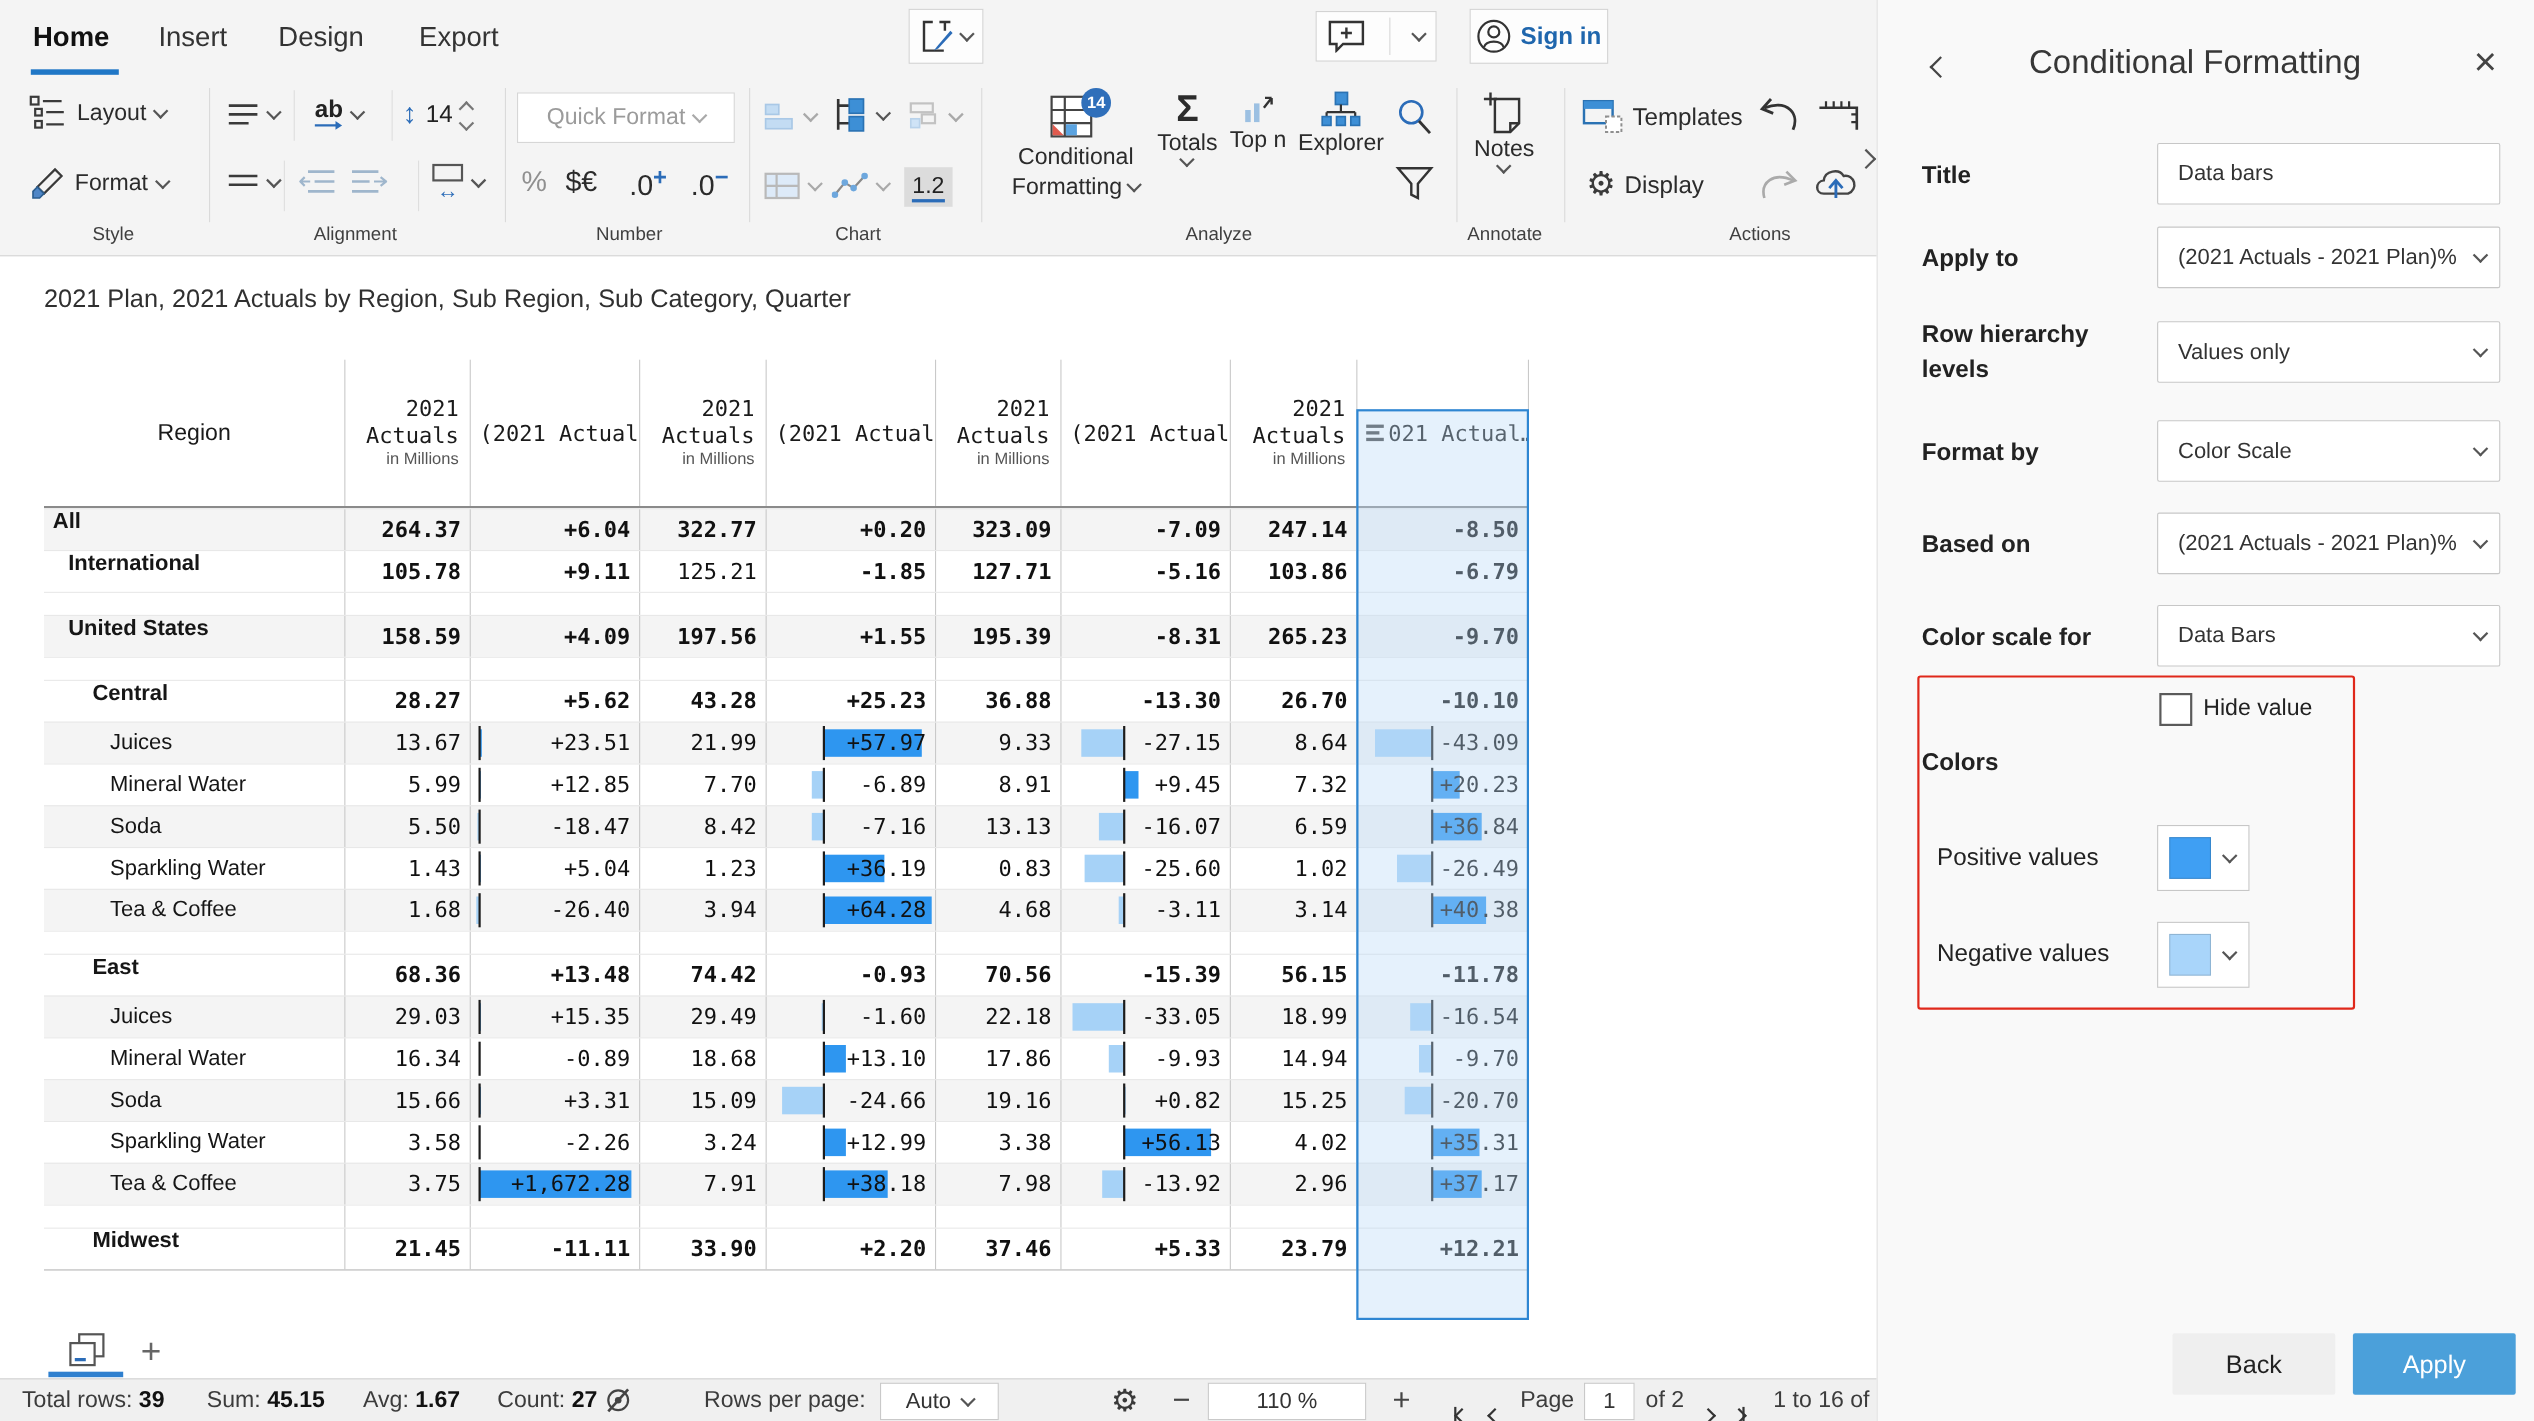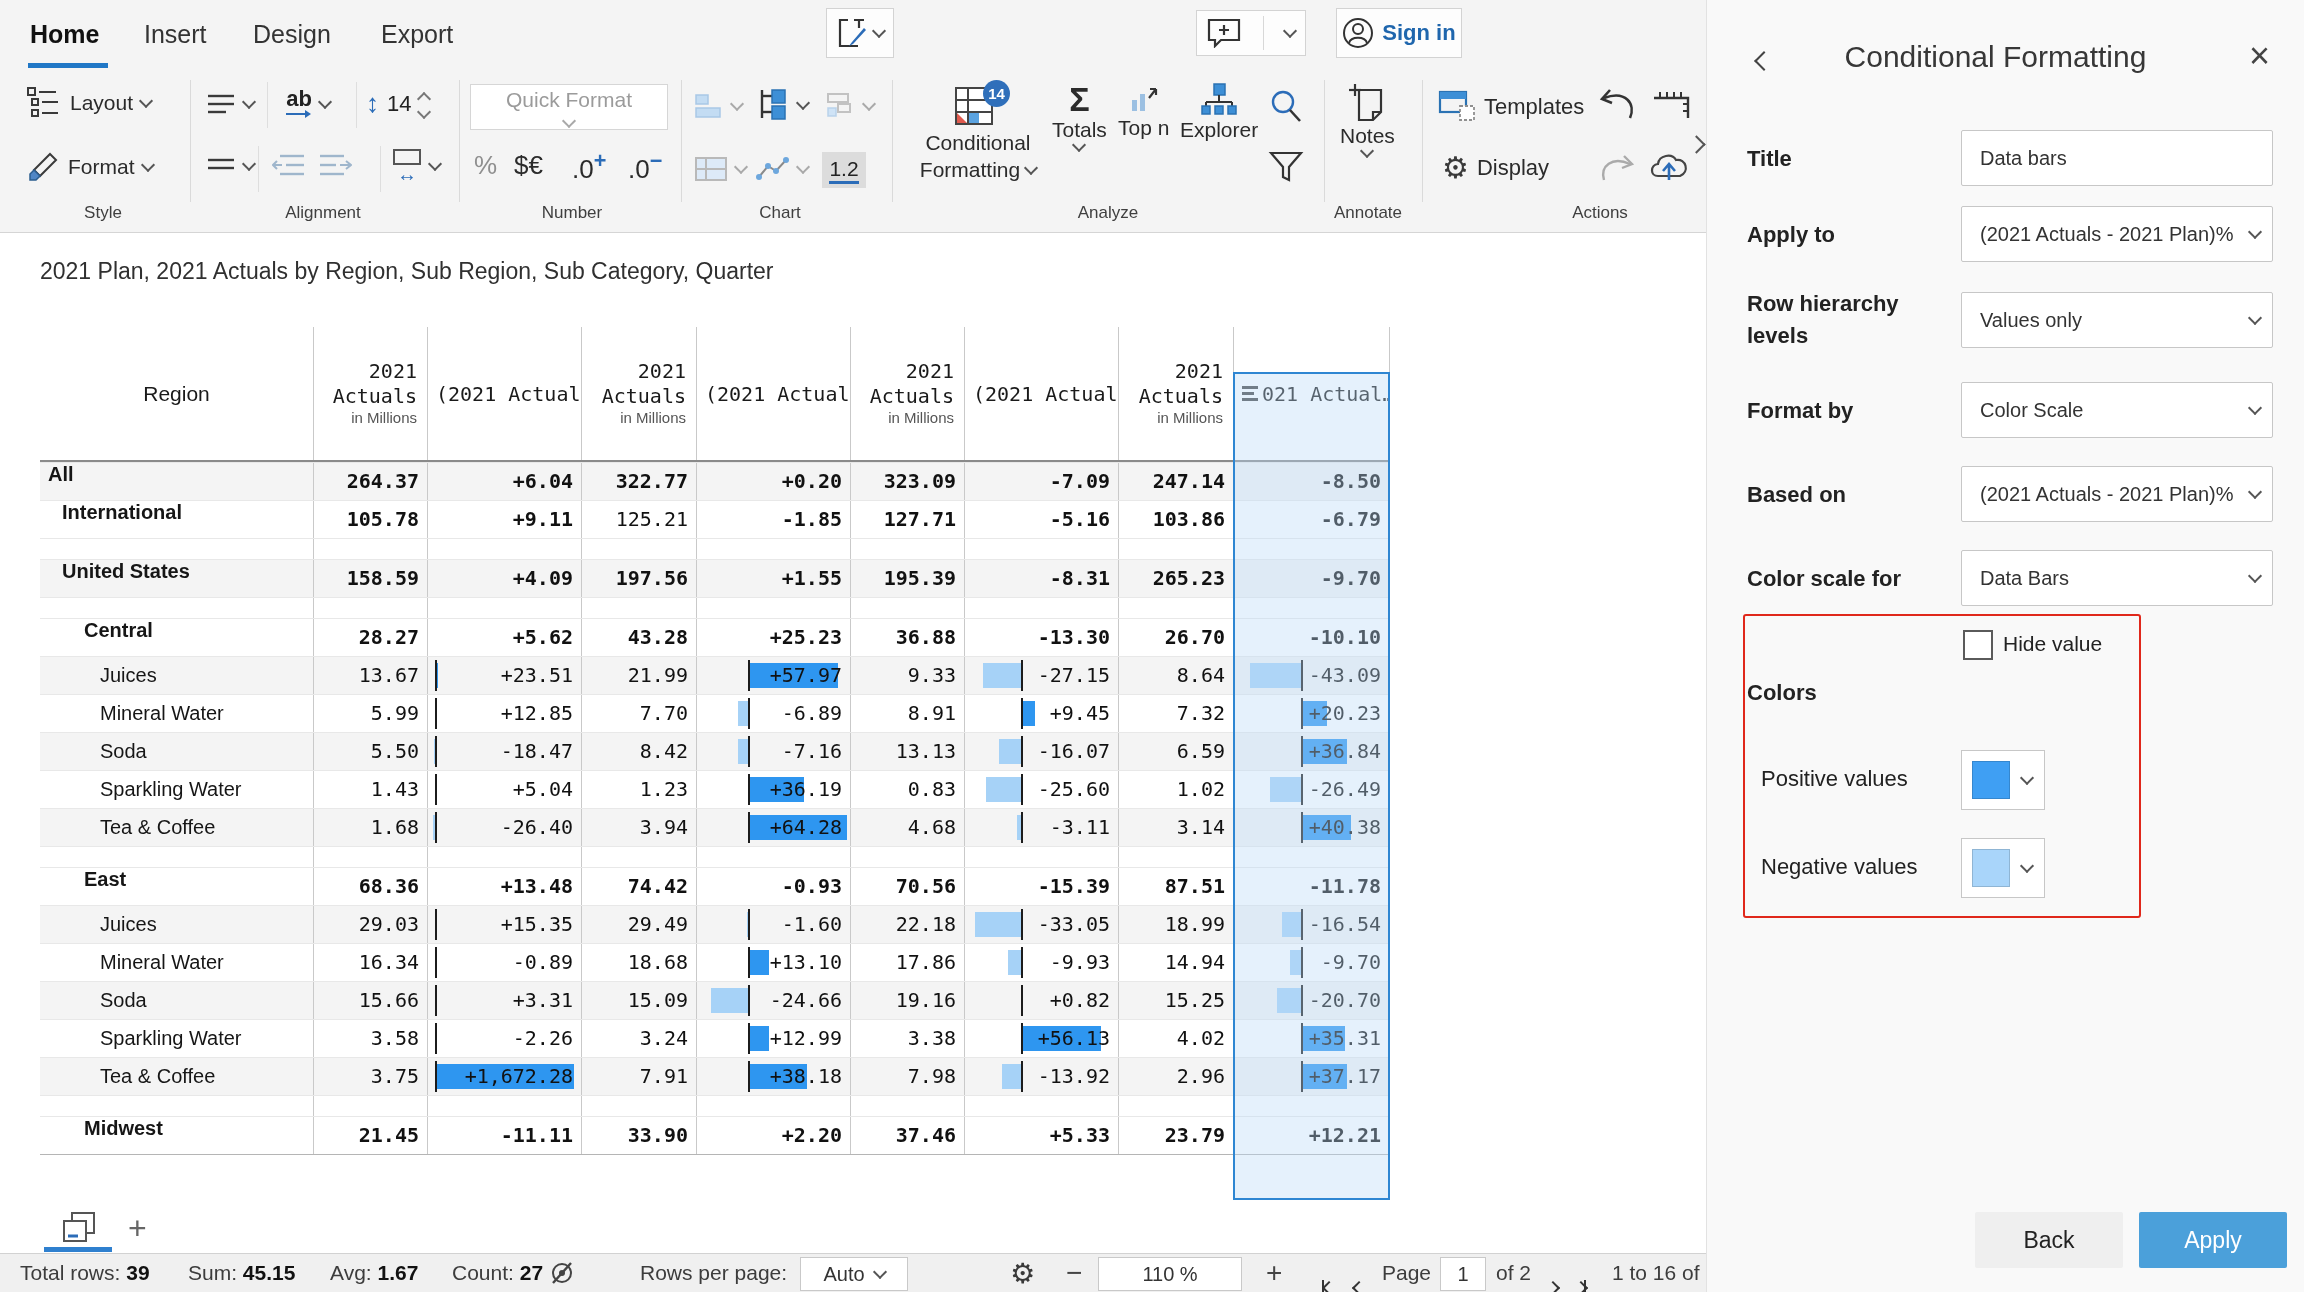--- a/index.html
+++ b/index.html
@@ -15,21 +15,21 @@
   .sdiv{position:absolute;height:46px;width:1px;background:#dedede;}
   .glabel{position:absolute;top:203px;font-size:17px;color:#3f3f3f;transform:translateX(-50%);white-space:nowrap;}
   .rbtn{position:absolute;display:flex;align-items:center;gap:8px;font-size:21px;color:#2b2b2b;cursor:pointer;white-space:nowrap;}
   .rcol{position:absolute;display:flex;flex-direction:column;align-items:center;gap:2px;font-size:21px;color:#2b2b2b;cursor:pointer;}
   .chev{display:inline-block;width:8px;height:8px;border-right:2px solid #555;border-bottom:2px solid #555;
         transform:rotate(45deg);margin-top:-4px;flex:0 0 auto;}
   .chev.gray{border-color:#a9a9a9;}
   .chev.r{transform:rotate(-45deg);}
   .chev.l{transform:rotate(135deg);}
   .chev.u{transform:rotate(-135deg);margin-top:4px;}
-  .whitebox{background:#fff;border:1px solid #d6d6d6;flex-direction:column;}
+  .whitebox{background:#fff;border:1px solid #d6d6d6;}
   .topbtn{position:absolute;display:flex;align-items:center;justify-content:center;background:#fdfdfd;border:1px solid #d3d3d3;cursor:pointer;}
   
   .title{position:absolute;left:40px;top:258px;font-size:23px;color:#303030;}
   .table-wrap{position:absolute;left:40px;top:327px;width:1350px;}
   .trow{display:grid;}
   .hcell1{font-size:22px;font-weight:bold;color:#1a1a1a;line-height:45px;padding-left:10px;}
   .bl{border-left:1px solid #c9c9c9;}
   .br{border-right:1px solid #c9c9c9;}
   .h2-act{display:flex;flex-direction:column;justify-content:center;align-items:flex-end;padding-right:10px;
           font-family:"DejaVu Sans Mono",monospace;font-size:20px;color:#1a1a1a;line-height:1.25;}
@@ -747,21 +747,21 @@
         <div class="num bl">
           <span class="v" style="font-weight: bold;">-0.93</span>
         </div>
         <div class="num bl">
           <span class="v" style="font-weight: bold;">70.56</span>
         </div>
         <div class="num bl">
           <span class="v" style="font-weight: bold;">-15.39</span>
         </div>
         <div class="num bl">
-          <span class="v" style="font-weight: bold;">87.51</span>
+          <span class="v" style="font-weight: bold;">56.15</span>
         </div>
         <div class="num bl br">
           <span class="v" style="font-weight: bold;">-11.78</span>
         </div>
       </div>
       <div class="trow drow stripe" style="grid-template-columns: 273px 114px 154px 115px 154px 114px 154px 115px 157px;">
         <div class="lab" style="padding-left: 60px;">Juices</div>
         <div class="num bl">
           <span class="v">29.03</span>
         </div>

